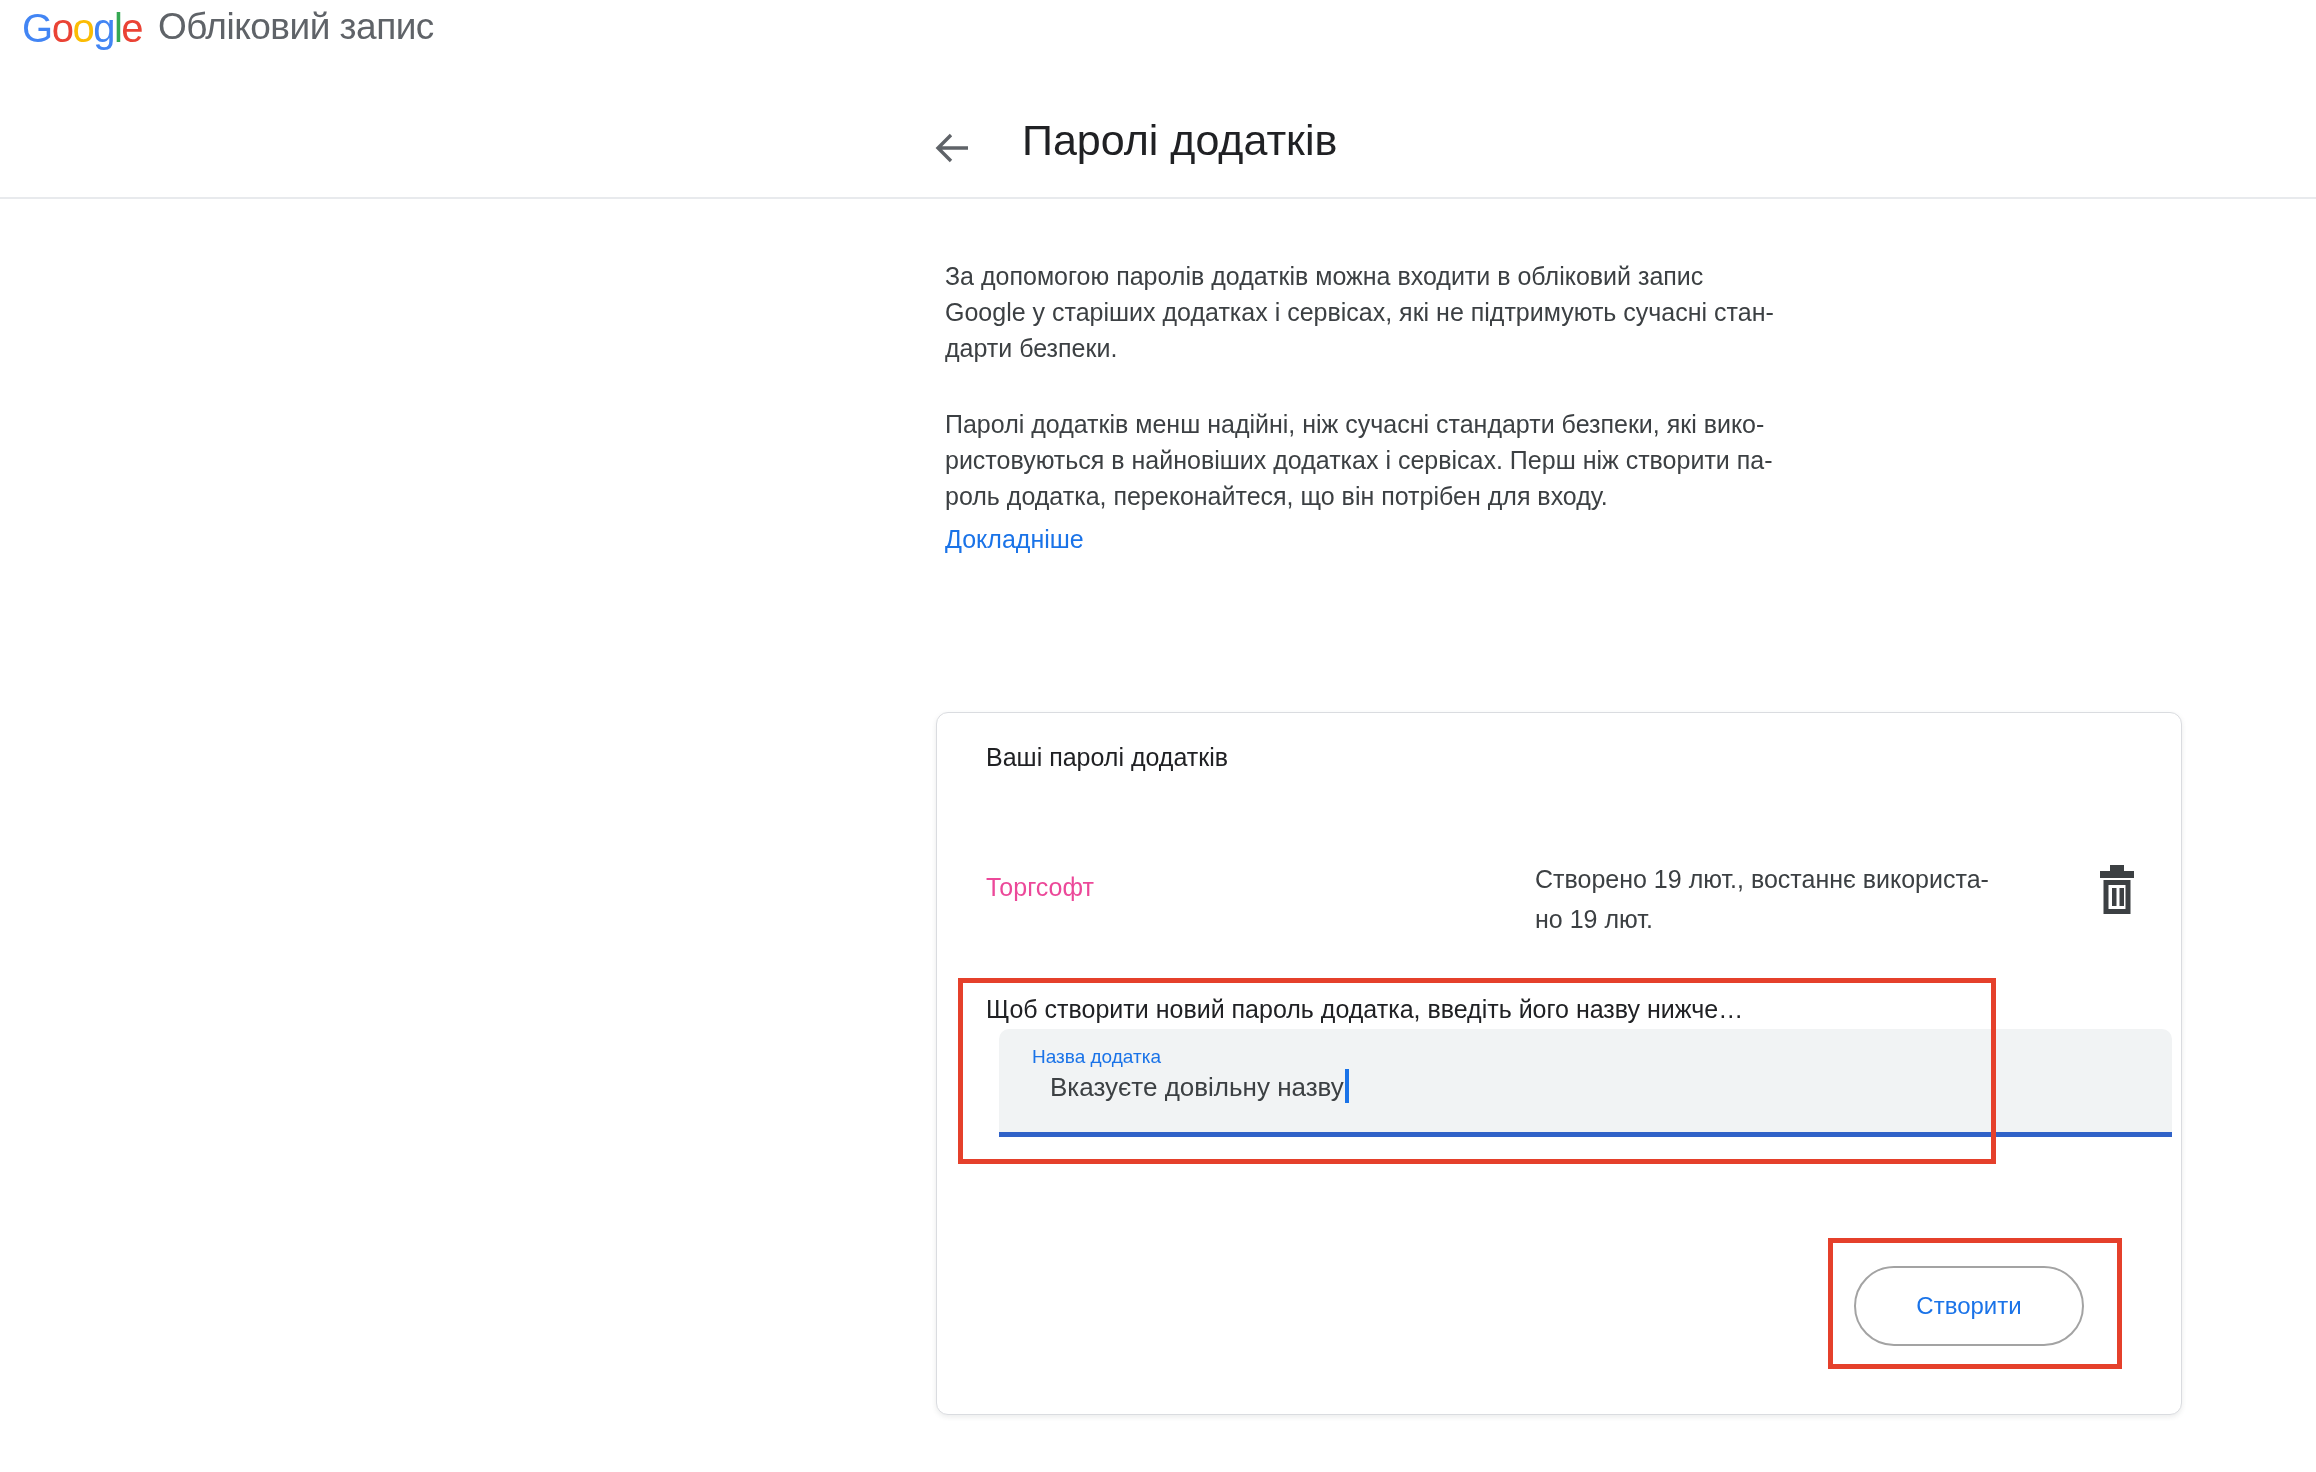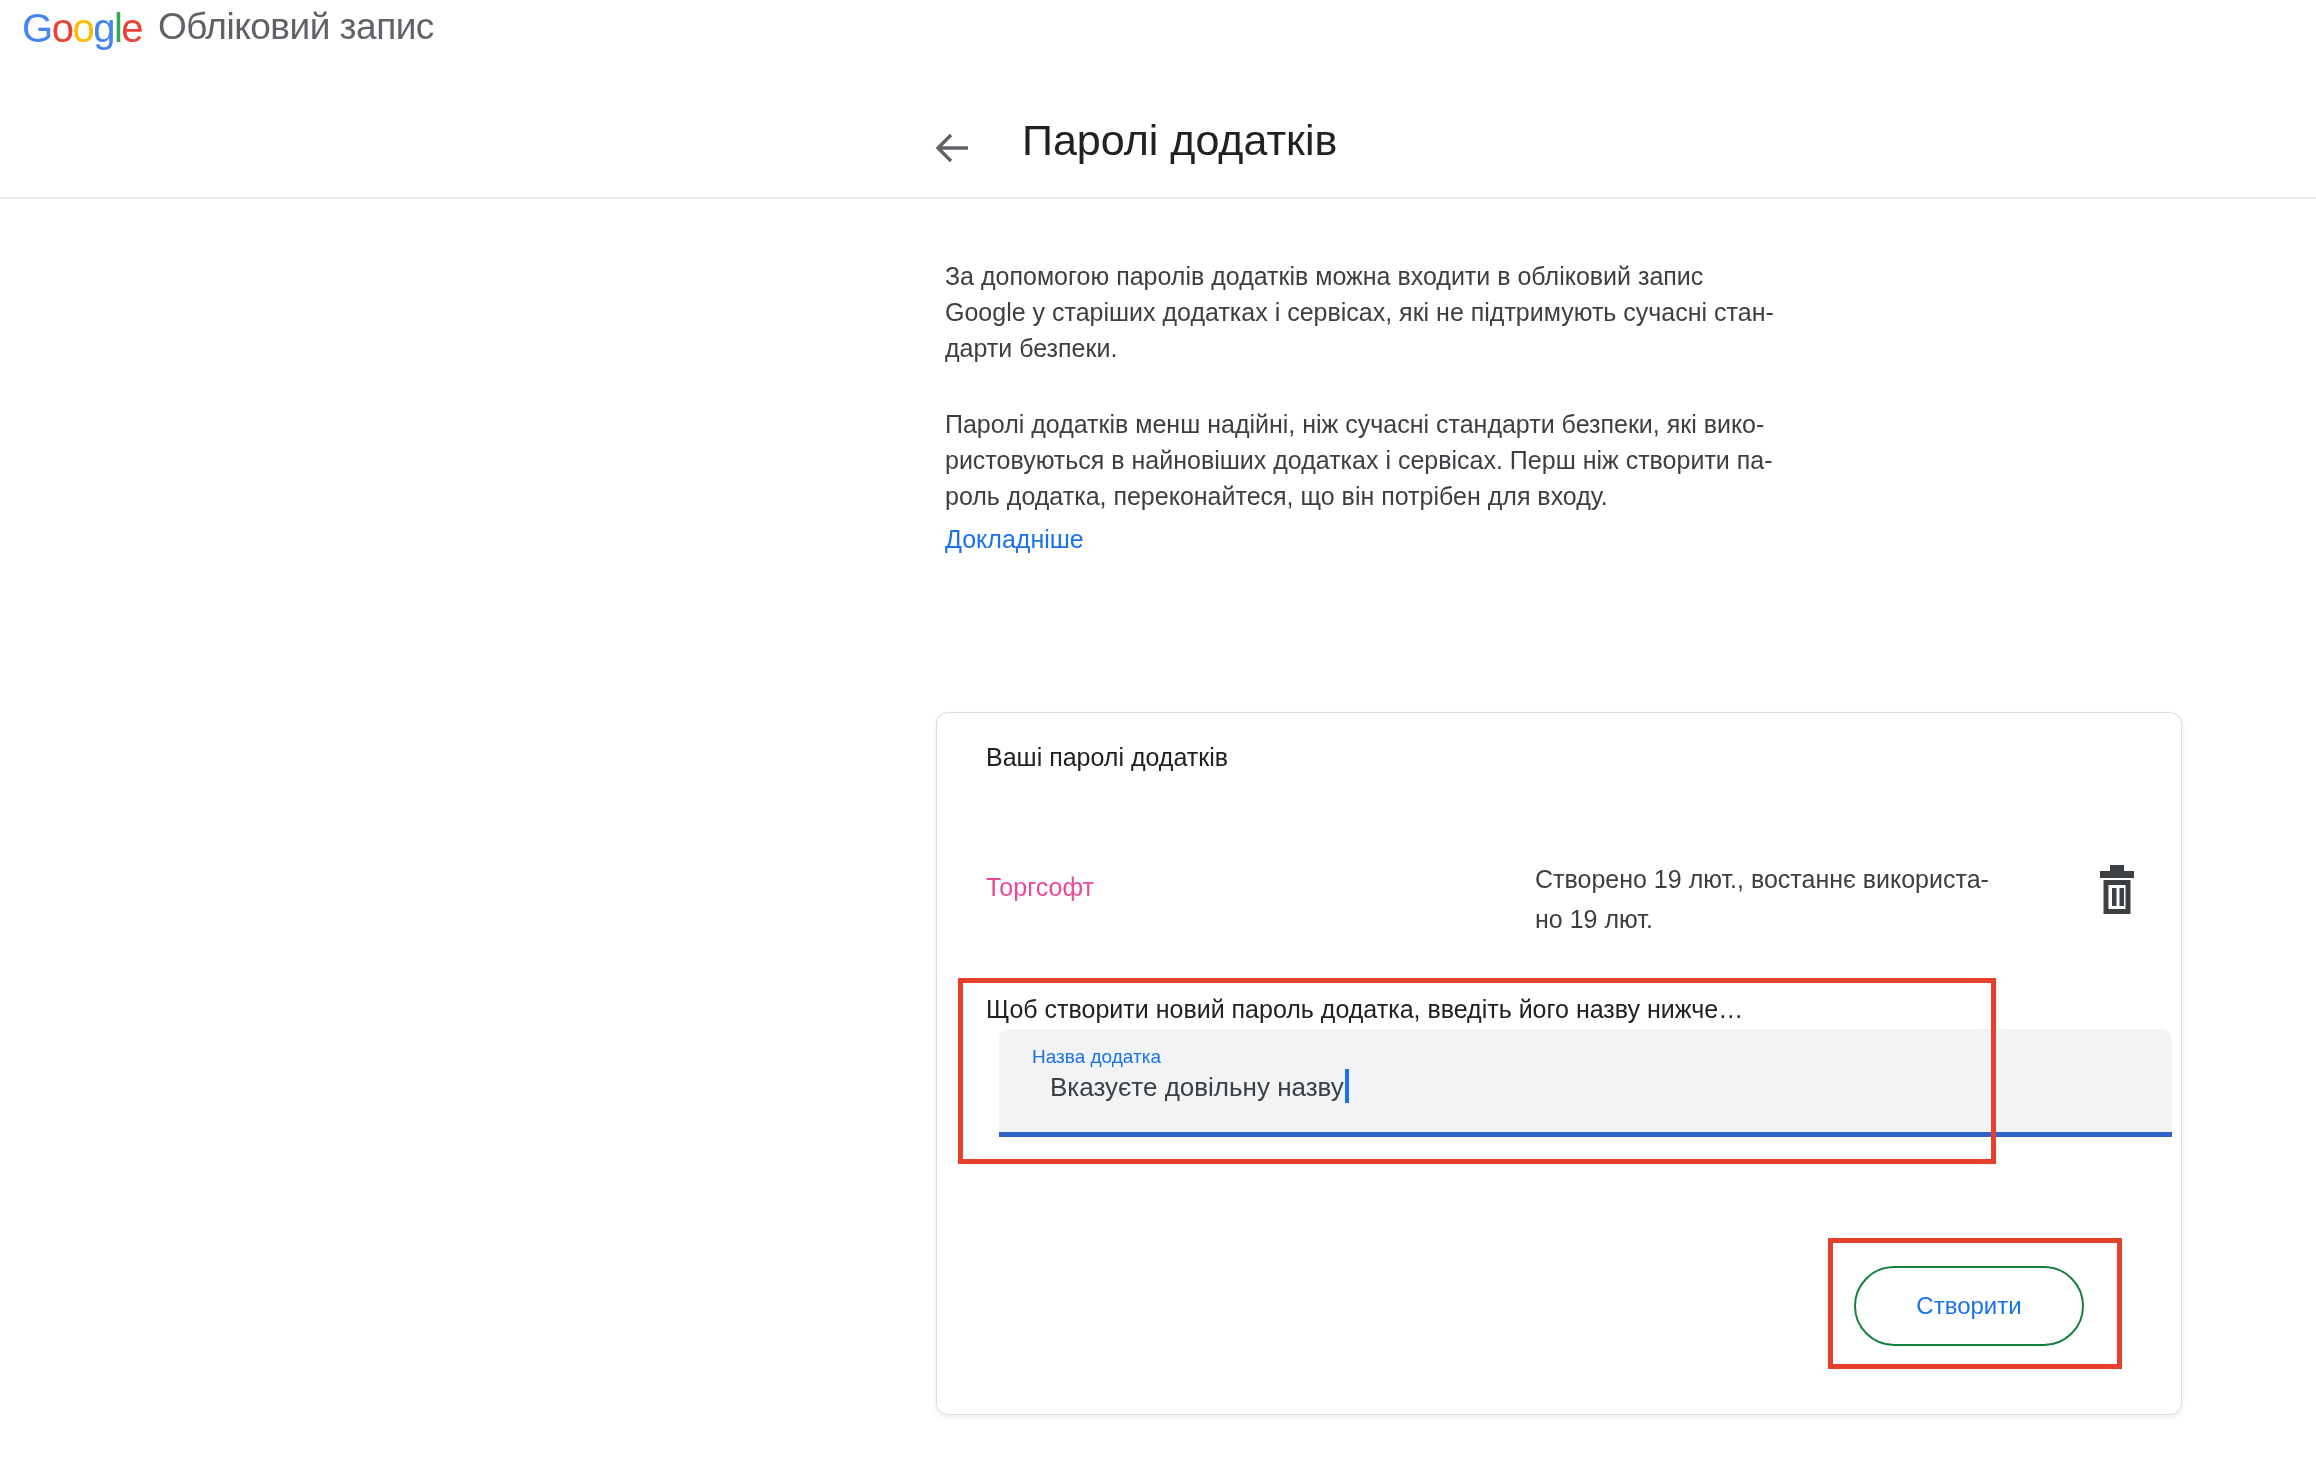--- a/index.html
+++ b/index.html
@@ -34,21 +34,21 @@
   
   .create-prompt{position:absolute;left:49px;top:282px;width:1000px;font-size:25px;color:#202124;}
   .app-name-input{position:absolute;left:62px;top:316px;width:1134px;height:103px;
     background:#f1f3f4;border-radius:10px 10px 0 0;cursor:text;padding-left:39px;}
   .input-underline{position:absolute;left:0;bottom:-5px;width:100%;height:5px;background:#3062c8;}
   .input-label{position:absolute;left:33px;top:17px;font-size:19px;color:#1a73e8;}
   .input-value{position:absolute;left:51px;top:40px;font-size:26px;color:#3c4043;white-space:nowrap;}
   .text-cursor{display:inline-block;width:4px;height:34px;background:#1a73e8;
     vertical-align:-7px;margin-left:1px;}
   .create-button{position:absolute;left:917px;top:553px;width:230px;height:80px;background:#fff;
-    border:2px solid #15803d;border-radius:40px;display:flex;align-items:center;justify-content:center;
+    border:2px solid #a3a3a3;border-radius:40px;display:flex;align-items:center;justify-content:center;
     font-size:24px;font-weight:500;color:#1a73e8;cursor:pointer;box-sizing:border-box;}
   
   .annotation{position:absolute;border:5px solid #e5402b;background:transparent;z-index:5;pointer-events:none;}
   .annotation-input{left:21px;top:265px;width:1028px;height:176px;}
   .annotation-button{left:891px;top:525px;width:284px;height:121px;}
 </style>
 </head>
 <body>
 
 <div class="logo-bar">

